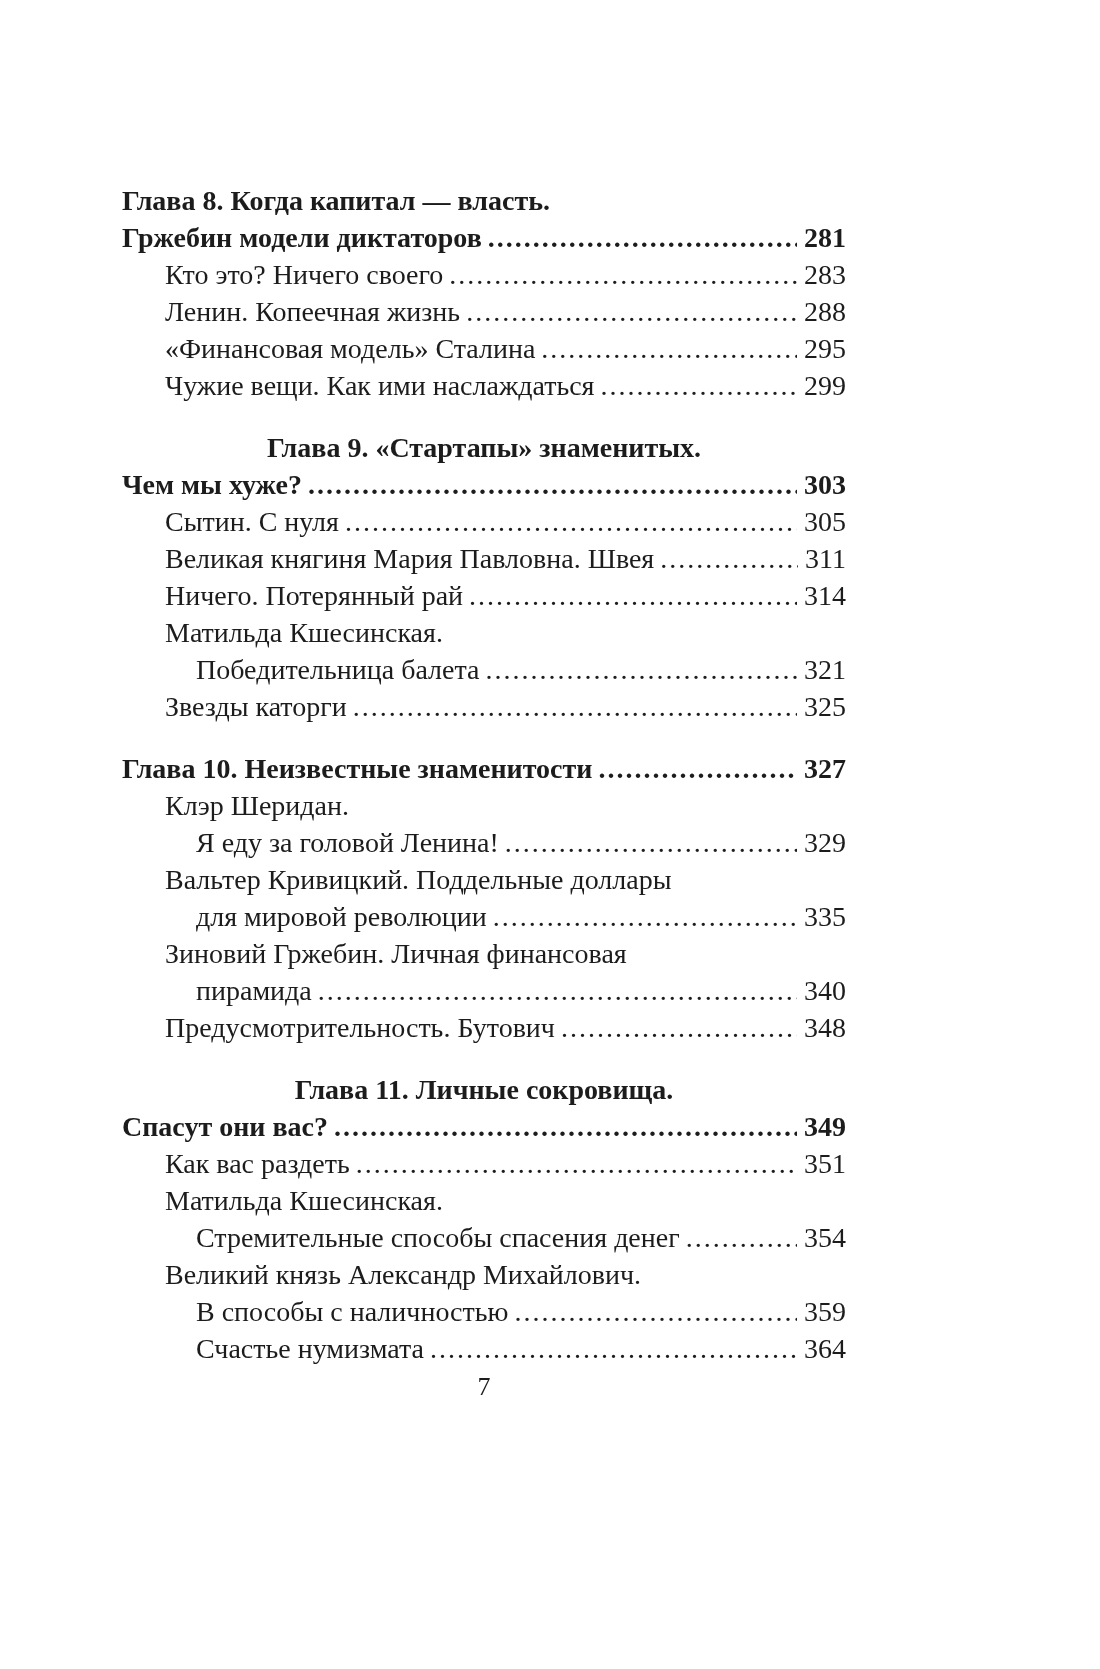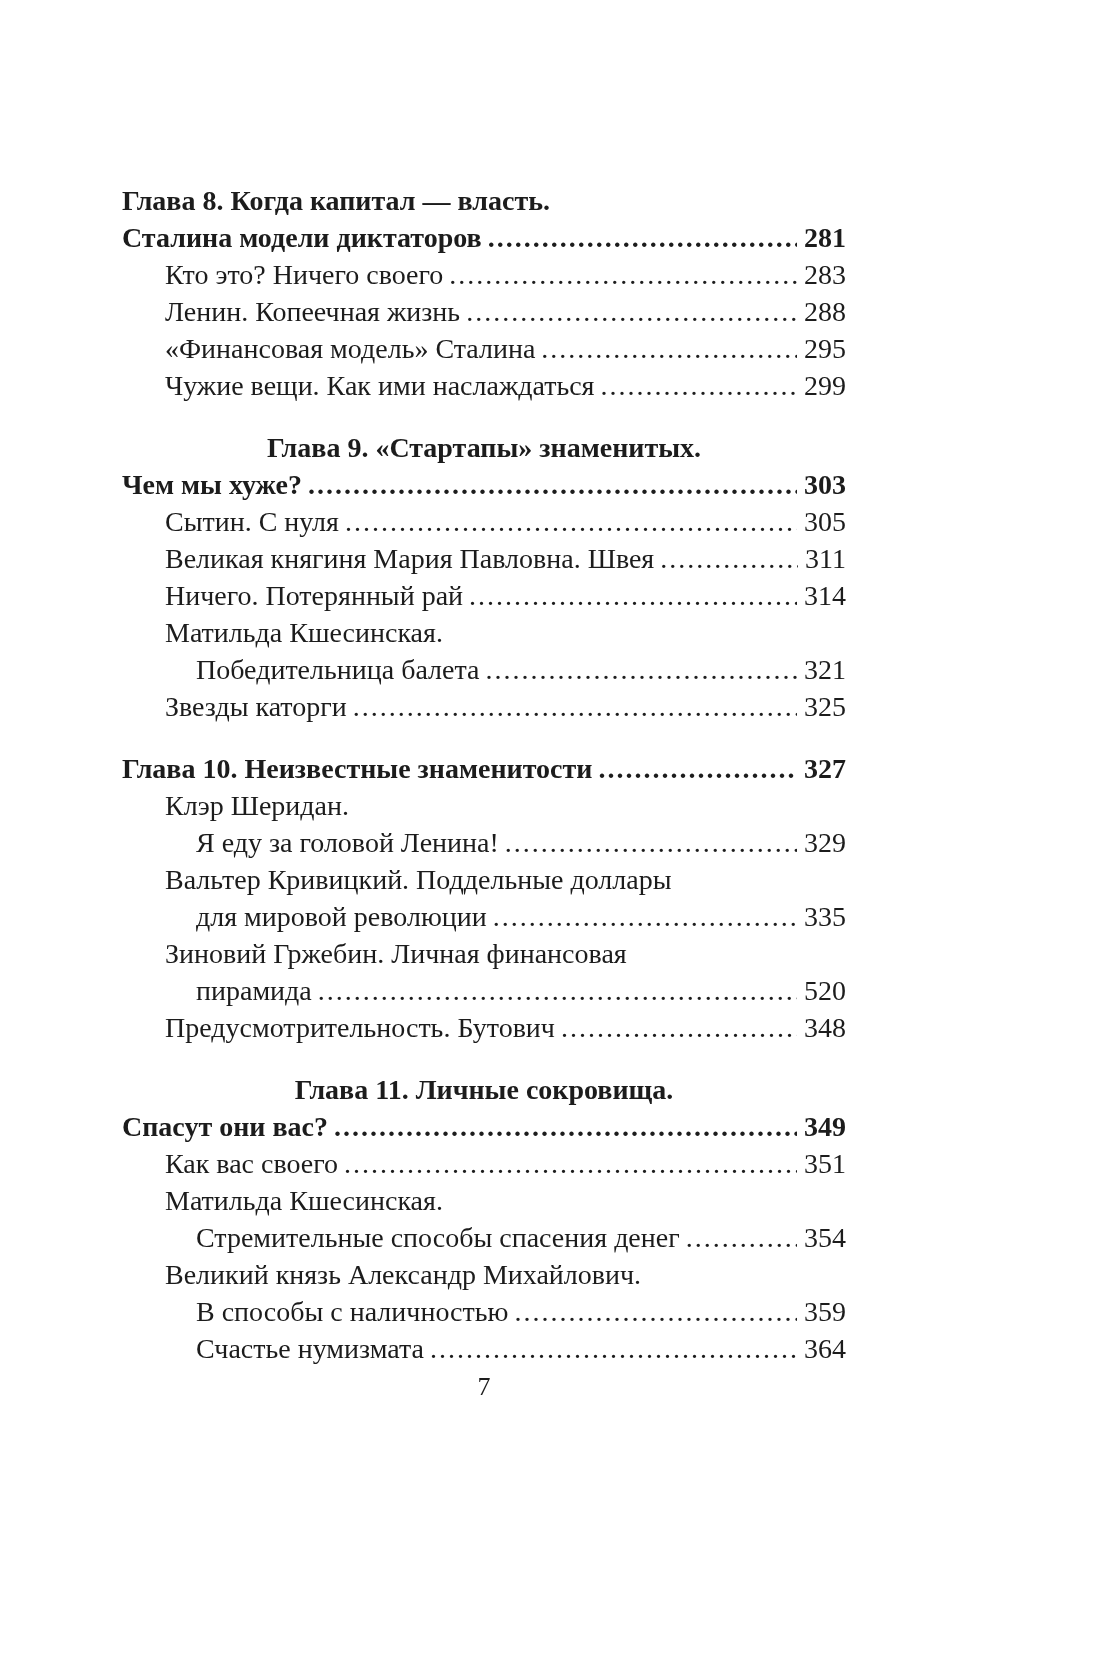--- a/index.html
+++ b/index.html
@@ -59,21 +59,21 @@
 </style>
 </head>
 <body>
 
 <div class="book-page">
   <div class="toc">
       <div class="row indent-0 bold">
         <span class="text">Глава 8. Когда капитал — власть.</span>
       </div>
       <div class="row indent-0 bold">
-        <span class="text">Сталина модели диктаторов</span>
+        <span class="text">Гржебин модели диктаторов</span>
         <span class="dots">......................................................................................................................................................</span>
         <span class="pagenum">281</span>
       </div>
       <div class="row indent-1">
         <span class="text">Кто это? Ничего своего</span>
         <span class="dots">......................................................................................................................................................</span>
         <span class="pagenum">283</span>
       </div>
       <div class="row indent-1">
         <span class="text">Ленин. Копеечная жизнь</span>
@@ -146,37 +146,37 @@
         <span class="text">для мировой революции</span>
         <span class="dots">......................................................................................................................................................</span>
         <span class="pagenum">335</span>
       </div>
       <div class="row indent-1">
         <span class="text">Зиновий Гржебин. Личная финансовая</span>
       </div>
       <div class="row indent-2">
         <span class="text">пирамида</span>
         <span class="dots">......................................................................................................................................................</span>
-        <span class="pagenum">520</span>
+        <span class="pagenum">340</span>
       </div>
       <div class="row indent-1">
         <span class="text">Предусмотрительность. Бутович</span>
         <span class="dots">......................................................................................................................................................</span>
         <span class="pagenum">348</span>
       </div>
       <div class="row indent-0 bold sect">
         <span class="text">Глава 11. Личные сокровища.</span>
       </div>
       <div class="row indent-0 bold">
         <span class="text">Спасут они вас?</span>
         <span class="dots">......................................................................................................................................................</span>
         <span class="pagenum">349</span>
       </div>
       <div class="row indent-1">
-        <span class="text">Как вас своего</span>
+        <span class="text">Как вас раздеть</span>
         <span class="dots">......................................................................................................................................................</span>
         <span class="pagenum">351</span>
       </div>
       <div class="row indent-1">
         <span class="text">Матильда Кшесинская.</span>
       </div>
       <div class="row indent-2">
         <span class="text">Стремительные способы спасения денег</span>
         <span class="dots">......................................................................................................................................................</span>
         <span class="pagenum">354</span>

